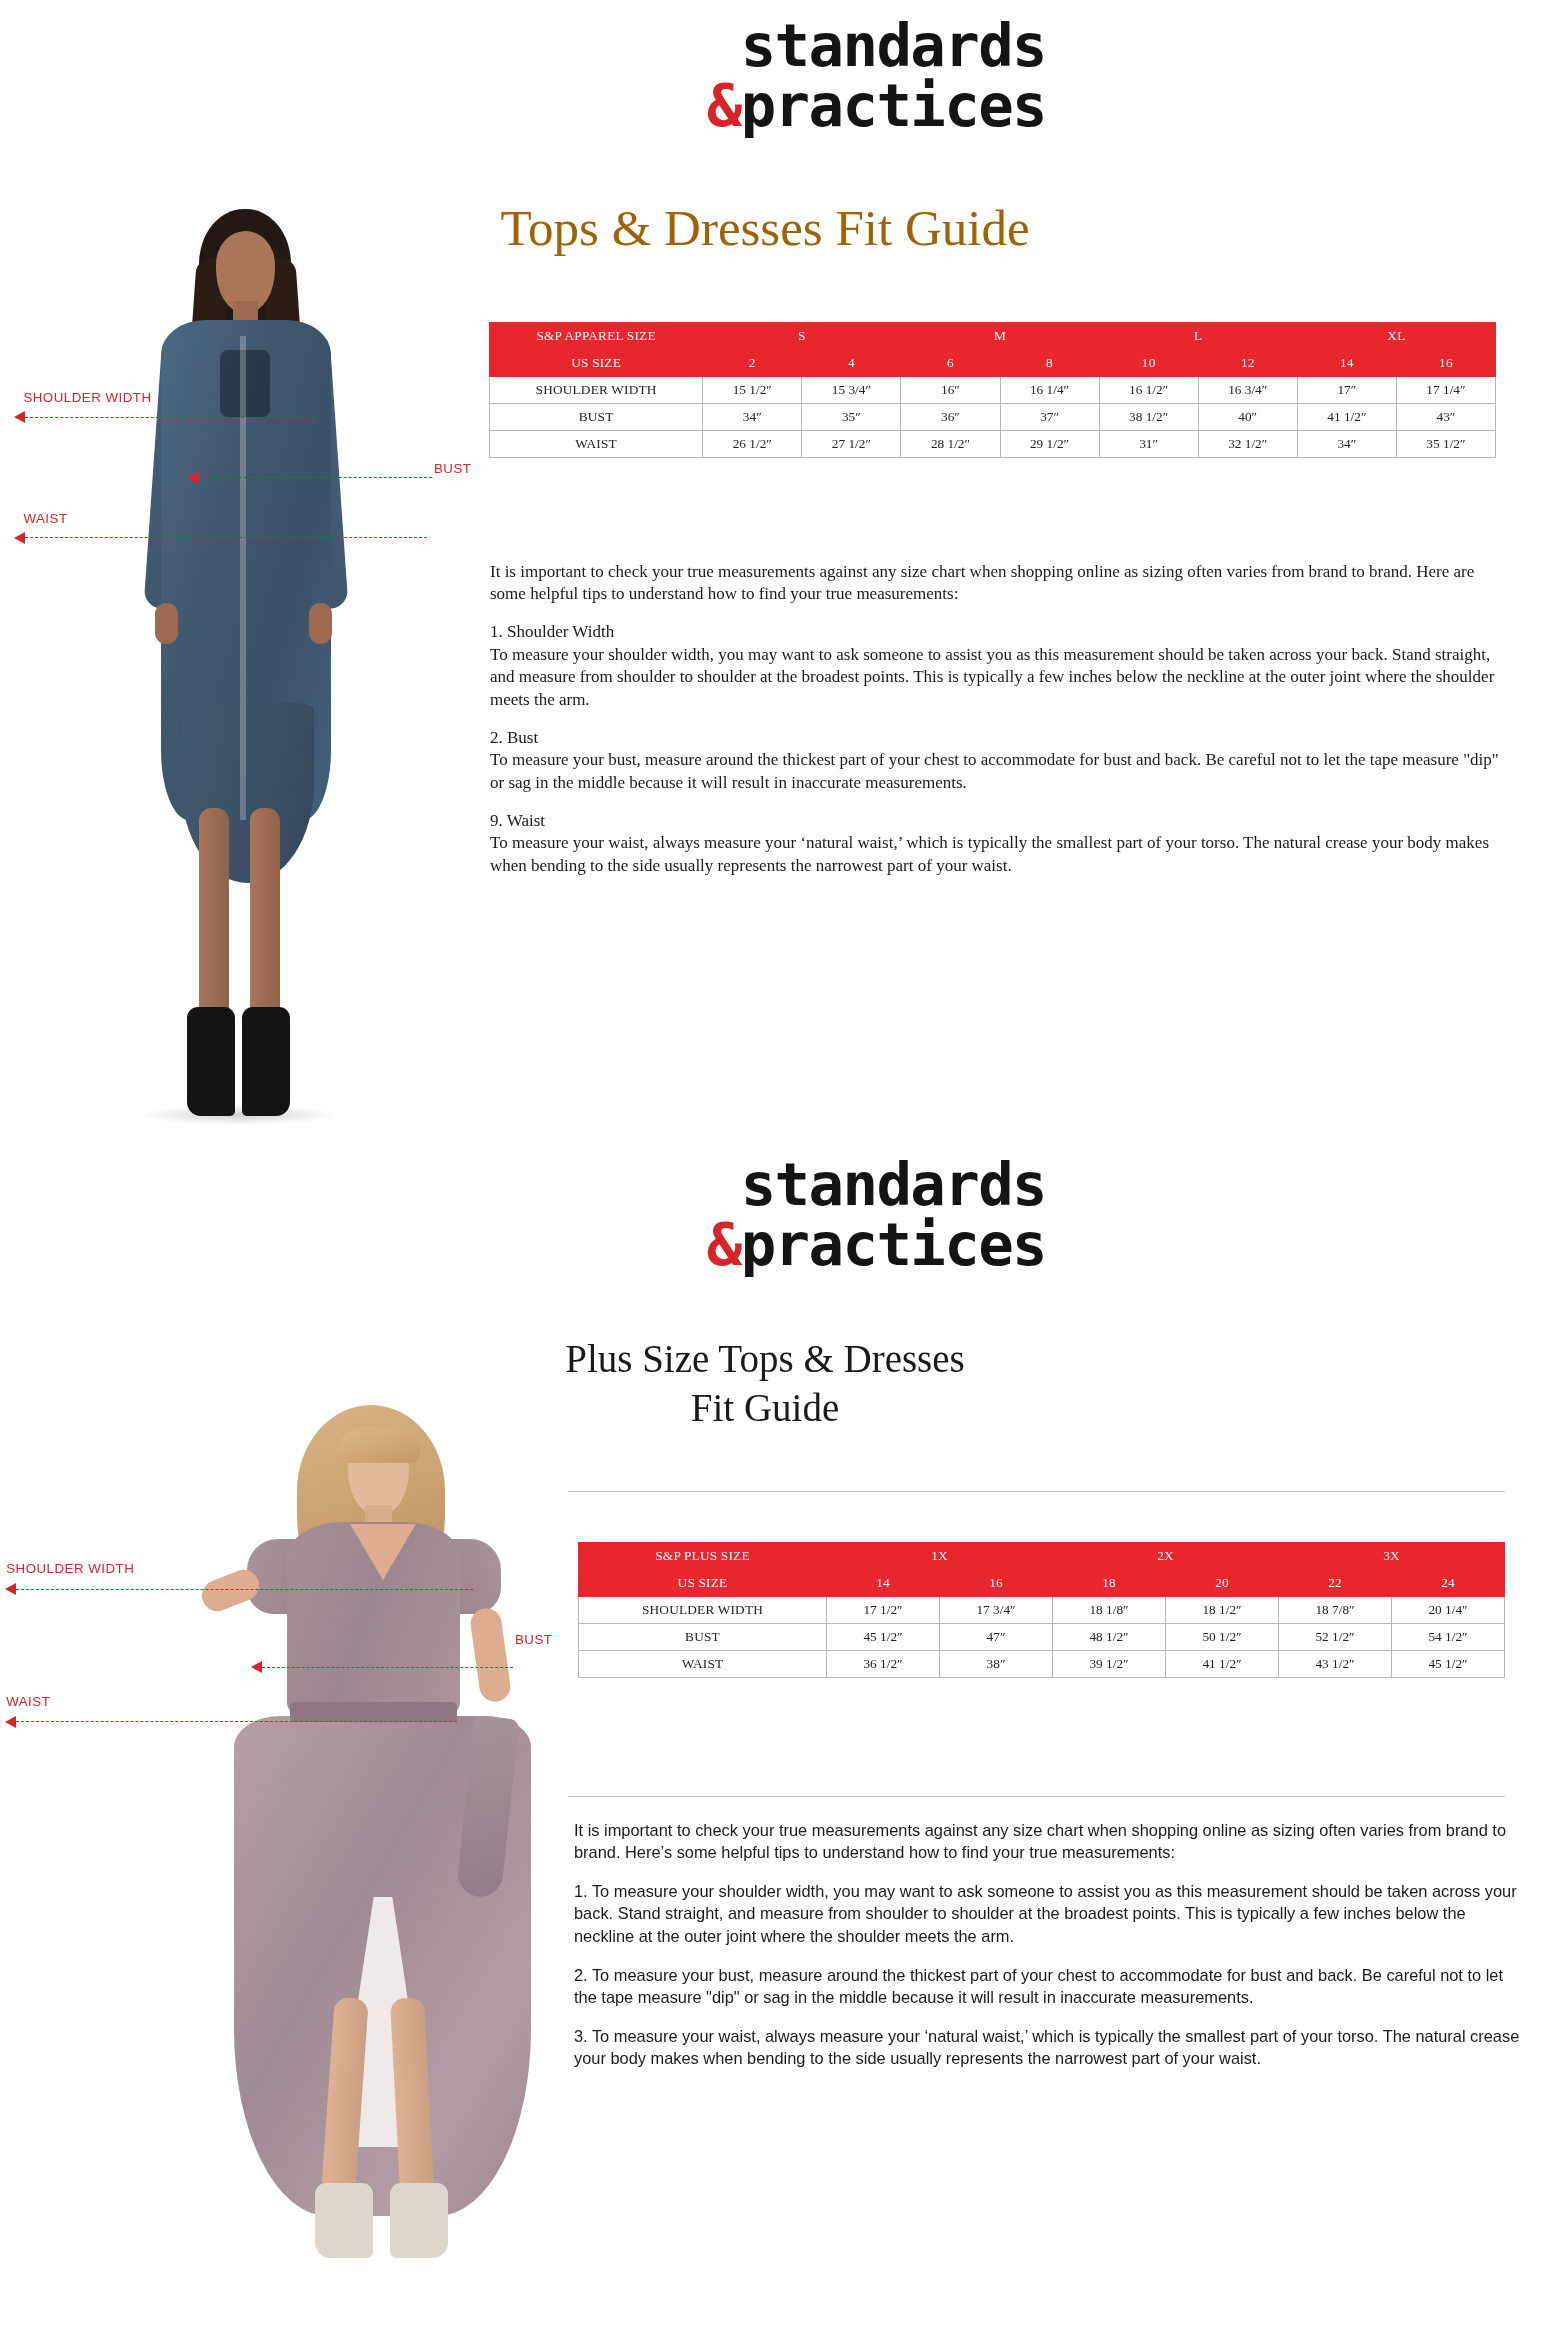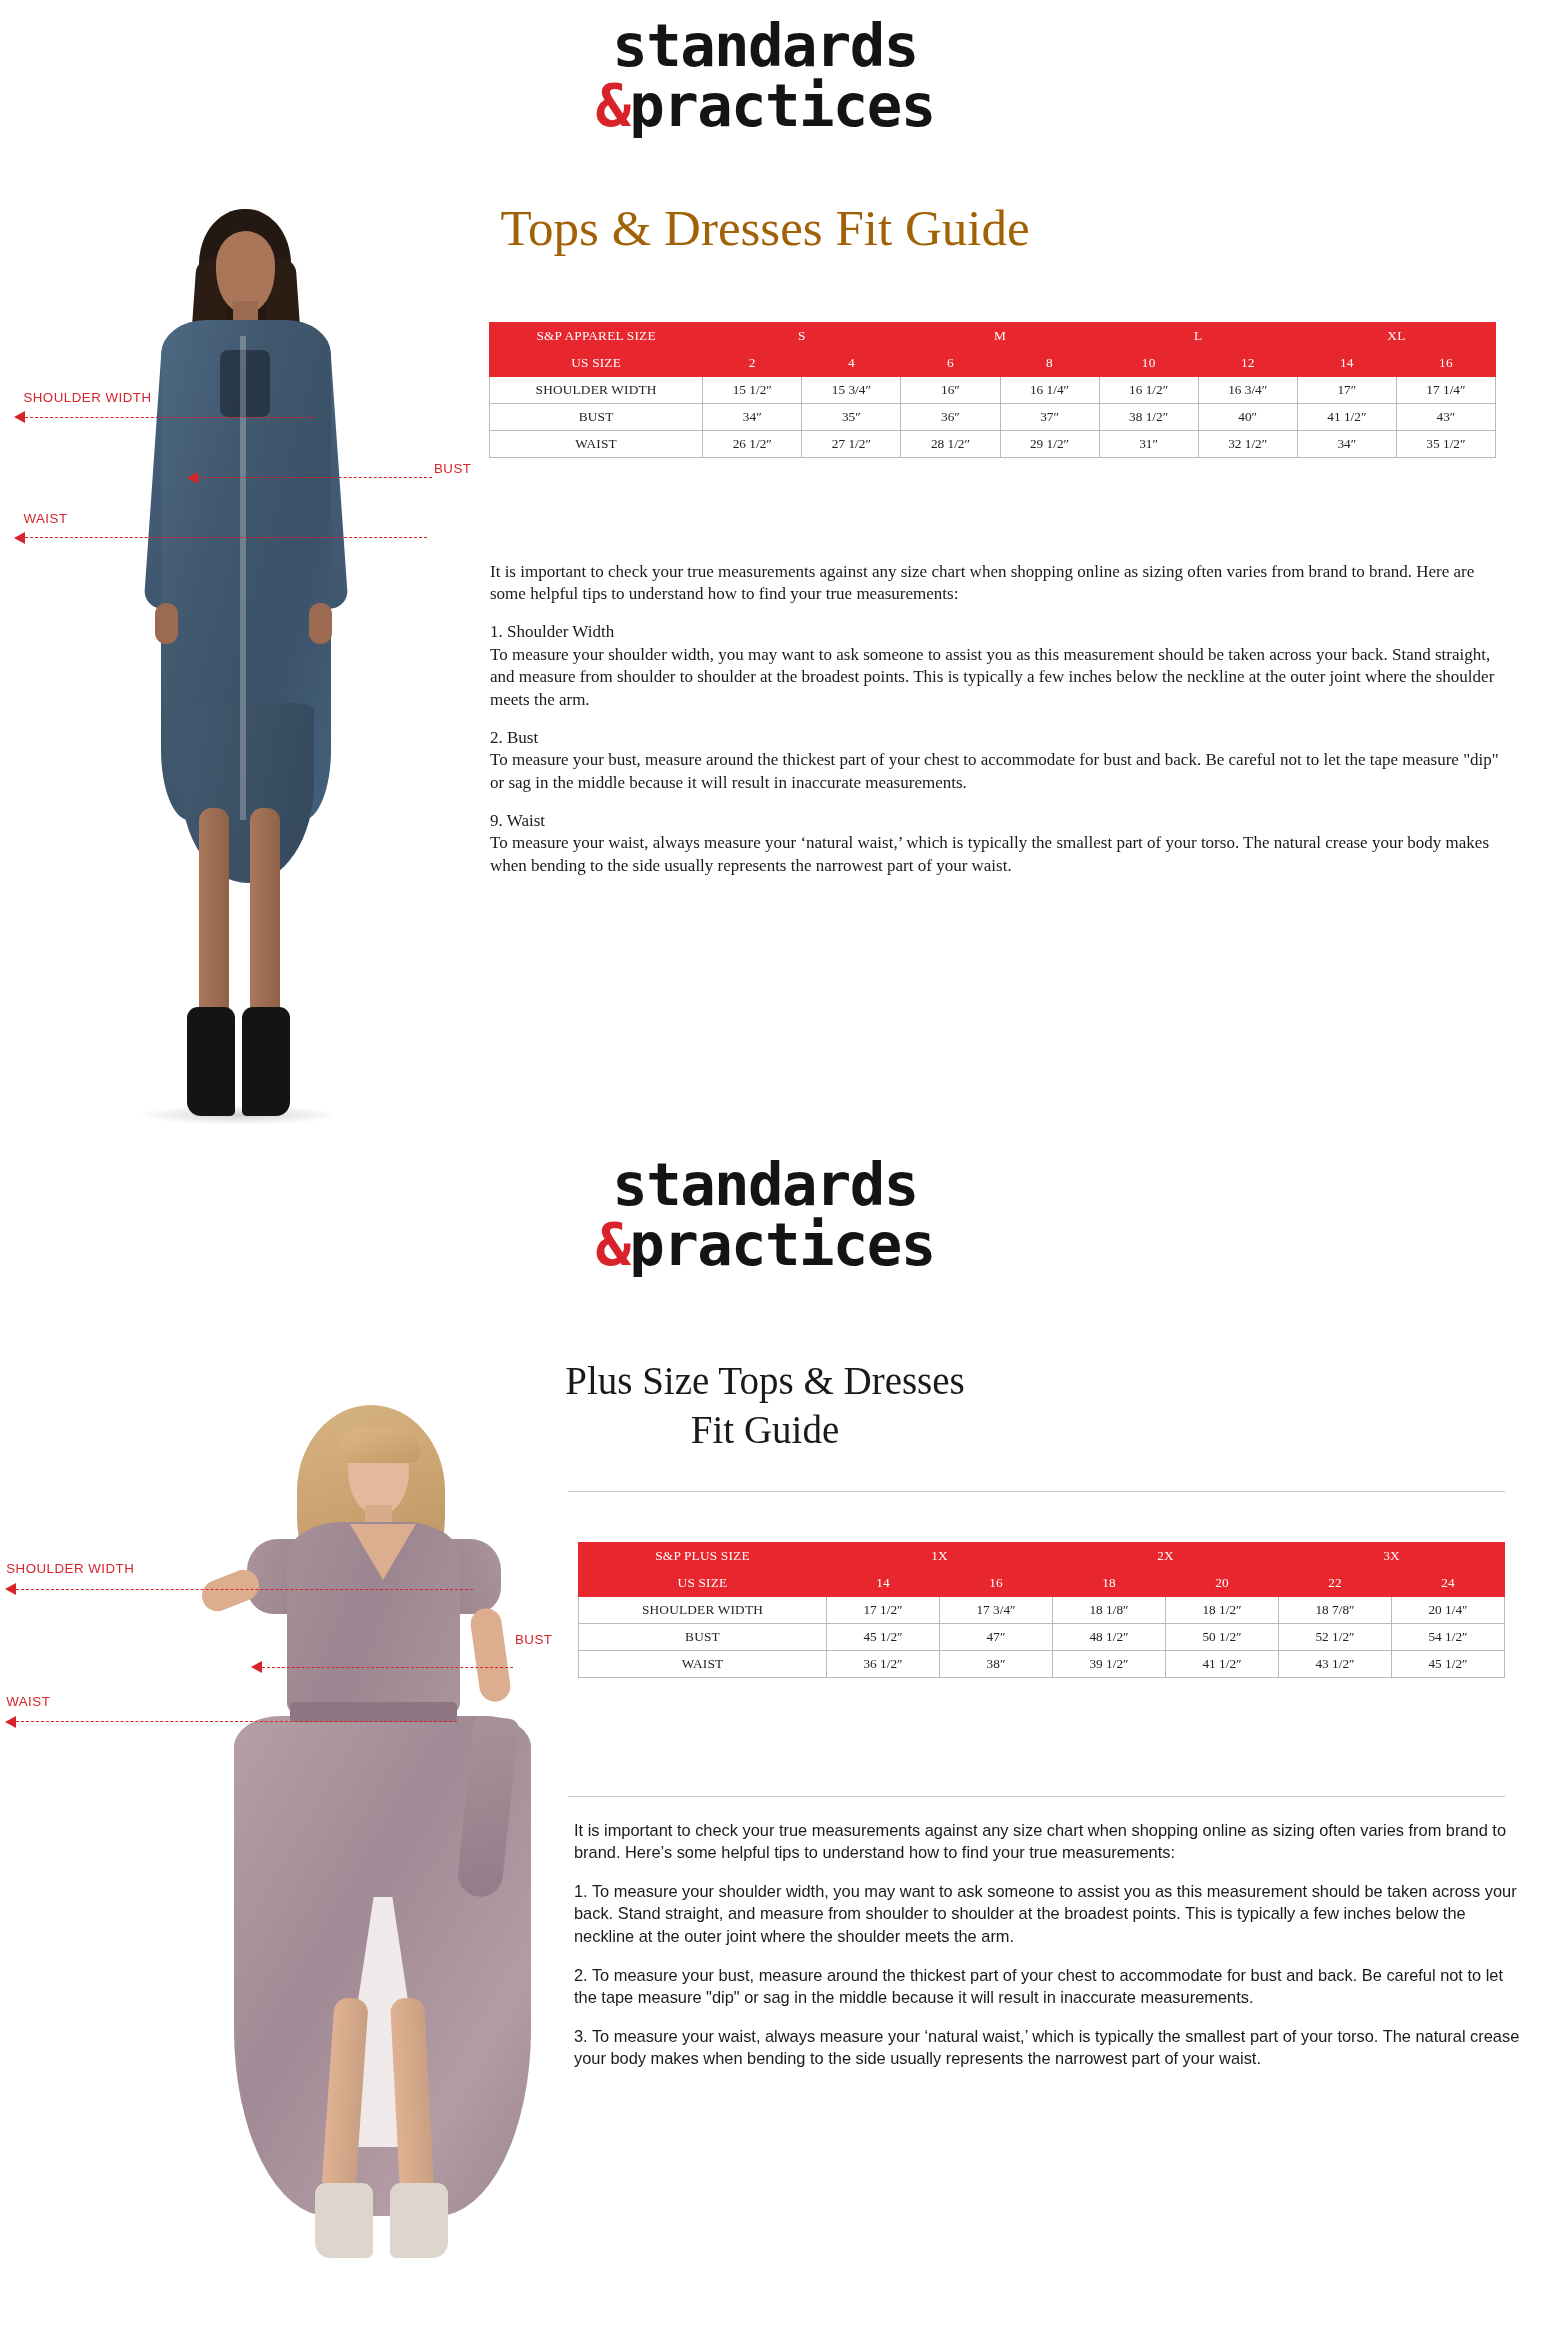--- a/index.html
+++ b/index.html
@@ -17,21 +17,21 @@
   }
   .page {
     position: relative;
     width: 1561px;
     height: 2342px;
   }
 
   
   .logo {
     position: absolute;
-    text-align: center;
+    text-align: right;
     font-family: "DejaVu Sans Mono", monospace;
     letter-spacing: -1.6px;
   }
   .logo .line1 {
     font-size: 59px;
     font-weight: bold;
     color: #141414;
     line-height: 1.0;
     white-space: nowrap;
   }
@@ -475,21 +475,21 @@
     <p>To measure your waist, always measure your ‘natural waist,’ which is typically the smallest part of your torso.  The natural crease your body makes when bending to the side usually represents the narrowest part of your waist.</p>
   </div>
 
   <div class="logo" style="left:484px; top:1155px; width:562px;">
     <div class="line1">standards</div>
     <div class="line2">
       <span class="amp">&amp;</span><span>practices</span>
     </div>
   </div>
 
-  <div class="guide-title-2" style="left:484px; top:1335px;margin-top:22px;">
+  <div class="guide-title-2" style="left:484px; top:1335px;">
     <div style="text-align:center;">Plus Size Tops &amp; Dresses</div>
     <div style="text-align:center;">Fit Guide</div>
   </div>
 
   <div class="model" style="left:0; top:0; width:562px; height:2342px;">
     <div class="m2-hair"></div>
     <div class="m2-face"></div>
     <div class="m2-hair-front"></div>
     <div class="m2-neck"></div>
     <div class="m2-sleeve-l"></div>

